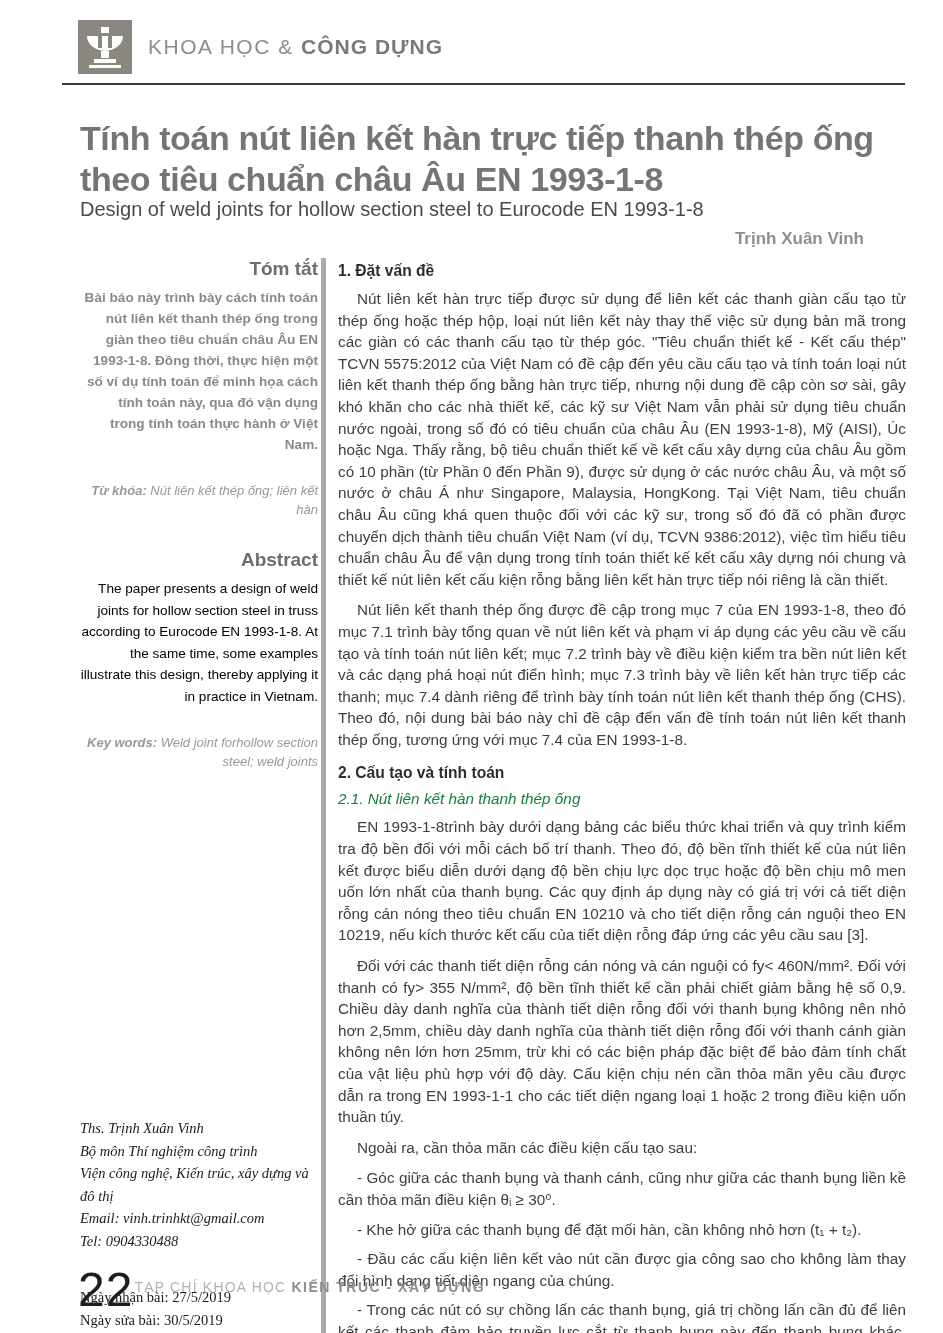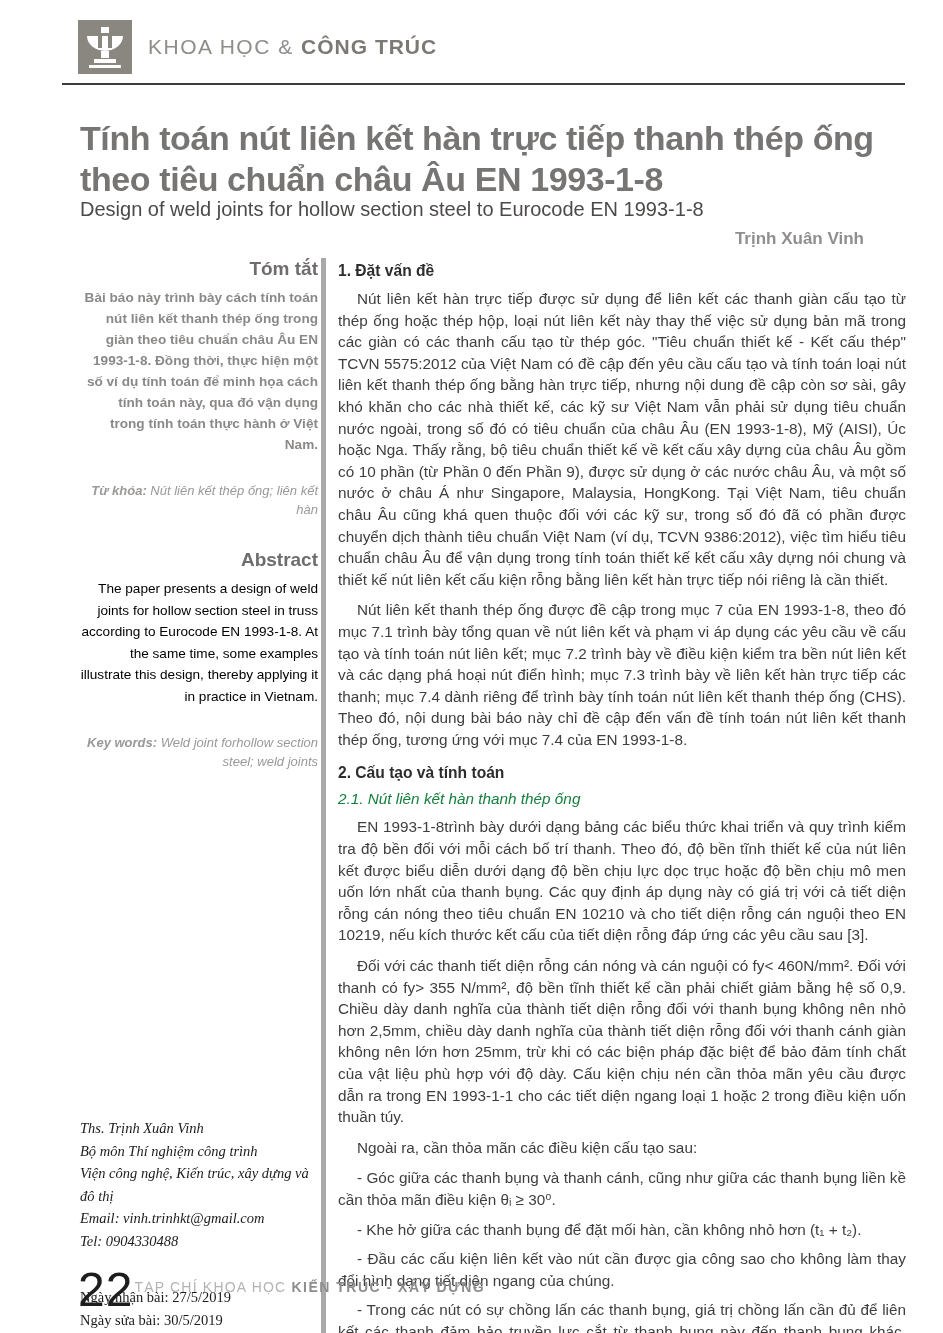--- a/index.html
+++ b/index.html
@@ -63,21 +63,21 @@
         <rect x="0" y="0" width="54" height="54" fill="#8a8781"></rect>
         <rect x="23" y="7" width="8" height="6" fill="#ffffff"></rect>
         <path d="M9 16 h36 a18 15 0 0 1 -36 0 z" fill="#ffffff"></path>
         <rect x="20" y="16" width="4" height="12" fill="#8a8781"></rect>
         <rect x="30" y="16" width="4" height="12" fill="#8a8781"></rect>
         <rect x="23" y="31" width="8" height="7" fill="#ffffff"></rect>
         <rect x="16" y="39" width="22" height="4" fill="#ffffff"></rect>
         <rect x="11" y="45" width="32" height="3" fill="#ffffff"></rect>
       </svg>
     </span>
-    <span class="brand"><span>KHOA HỌC &amp;</span> <span class="brand-bold">CÔNG TRÚC</span></span>
+    <span class="brand"><span>KHOA HỌC &amp;</span> <span class="brand-bold">CÔNG DỰNG</span></span>
   </div>
   <div class="rule"></div>
 
   <div class="title">Tính toán nút liên kết hàn trực tiếp thanh thép ống theo tiêu chuẩn châu Âu EN 1993-1-8</div>
   <div class="subtitle">Design of weld joints for hollow section steel to Eurocode EN 1993-1-8</div>
   <div class="author-line">Trịnh Xuân Vinh</div>
 
   <div class="content">
 
     <div class="sidebar">

